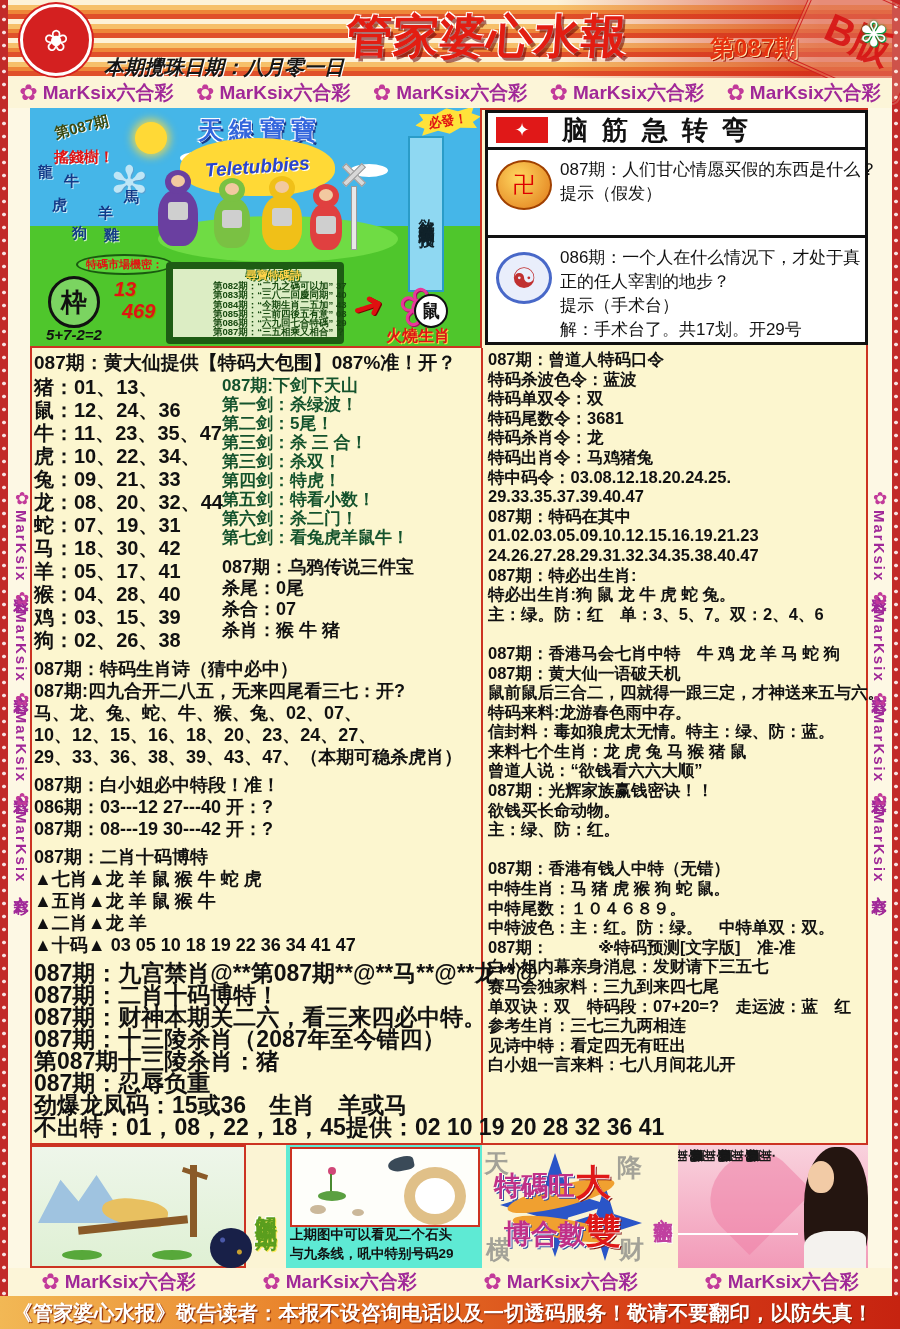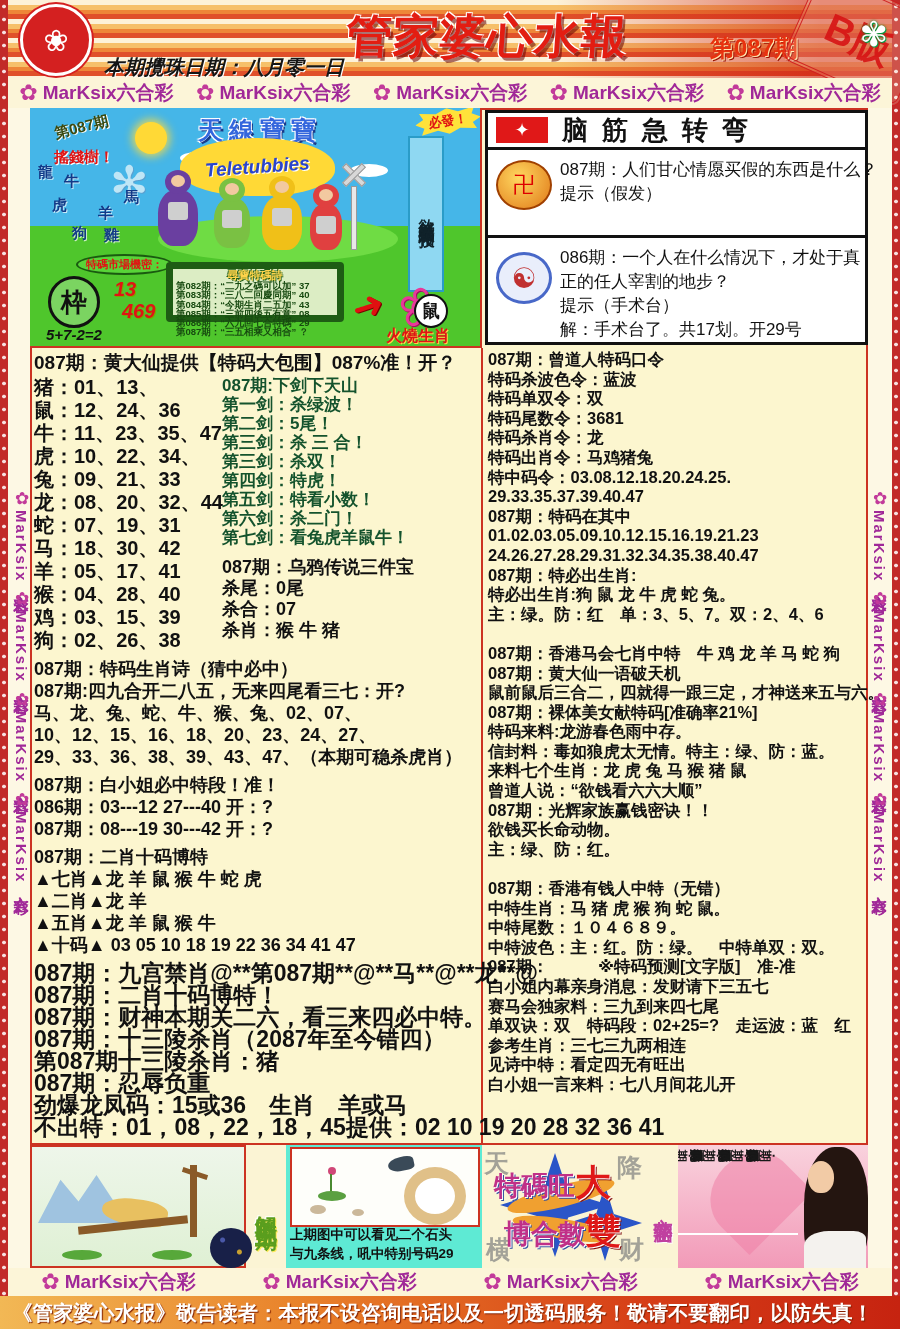--- a/index.html
+++ b/index.html
@@ -68,21 +68,21 @@
   .bluebanner{position:absolute;left:378px;top:28px;width:32px;height:152px;background:#8fd8f2;border:2px solid #2a9cc8;
     display:flex;align-items:center;justify-content:center;}
   .bluebanner span{writing-mode:vertical-rl;font-size:16px;font-weight:bold;color:#10222a;letter-spacing:2px;}
   .bubble{position:absolute;left:46px;top:146px;padding:1px 8px;border:2px solid #1a5a10;border-radius:50%;
     font-size:11px;font-weight:bold;color:#e01414;background:#58d438;white-space:nowrap;}
   .seal{position:absolute;left:18px;top:168px;width:46px;height:46px;border:3px solid #111;border-radius:50%;
     display:flex;align-items:center;justify-content:center;font-size:26px;font-weight:bold;color:#111;background:rgba(255,255,255,.25);}
   .n1{position:absolute;left:84px;top:170px;font-size:20px;font-weight:bold;font-style:italic;color:#e01414;text-shadow:1px 1px 0 #7a0;}
   .n2{position:absolute;left:92px;top:192px;font-size:20px;font-weight:bold;font-style:italic;color:#e01414;text-shadow:1px 1px 0 #7a0;}
   .formula{position:absolute;left:16px;top:218px;font-size:15px;font-weight:bold;font-style:italic;color:#111;}
-  .board{position:absolute;left:136px;top:154px;width:178px;height:60px;background:#dcedc4;border:7px solid #1e5c14;border-radius:4px;box-sizing:border-box;}
+  .board{position:absolute;left:136px;top:154px;width:178px;height:82px;background:#dcedc4;border:7px solid #1e5c14;border-radius:4px;box-sizing:border-box;padding-left:37px;}
   .btitle{text-align:center;font-size:11px;font-weight:bold;color:#ffd34a;text-shadow:1px 1px 0 #1e5c14,-1px -1px 0 #1e5c14;line-height:12px;}
   .brow{font-size:9.5px;line-height:9.3px;font-weight:bold;color:#174a10;white-space:nowrap;padding-left:3px;}
   .arrow{position:absolute;left:322px;top:176px;font-size:38px;font-weight:bold;color:#e01010;transform:rotate(-18deg);text-shadow:1px 1px 0 #7a0000;}
   .lotusflower{position:absolute;left:368px;top:168px;font-size:54px;color:#e8389a;text-shadow:1px 1px 0 #a01060;}
   .ratseal{position:absolute;left:384px;top:186px;width:30px;height:30px;border-radius:50%;background:#fff;border:2px solid #111;
     display:flex;align-items:center;justify-content:center;font-size:18px;font-weight:bold;color:#111;}
   .fire{position:absolute;left:356px;top:218px;font-size:16px;font-weight:bold;color:#e01414;text-shadow:1px 1px 0 #ffd34a;}
   
   .bt{position:absolute;left:485px;top:110px;width:383px;height:235px;background:#fff;border:3px solid #111;box-sizing:border-box;}
   .bt-title{height:34px;display:flex;align-items:center;gap:14px;padding-left:8px;border-bottom:3px solid #111;}
@@ -341,22 +341,22 @@
       <div class="ll">29、33、36、38、39、43、47、（本期可稳杀虎肖）</div>
     </div>
     <div class="blk">
       <div class="ll">087期：白小姐必中特段！准！</div>
       <div class="ll">086期：03---12  27---40  开：?</div>
       <div class="ll">087期：08---19  30---42  开：?</div>
     </div>
     <div class="blk">
       <div class="ll">087期：二肖十码博特</div>
       <div class="ll">▲七肖▲龙 羊 鼠 猴 牛 蛇 虎</div>
+      <div class="ll">▲五肖▲龙 羊 鼠 猴 牛</div>
       <div class="ll">▲二肖▲龙 羊</div>
-      <div class="ll">▲五肖▲龙 羊 鼠 猴 牛</div>
       <div class="ll">▲十码▲ 03 05 10 18 19 22 36 34 41 47</div>
     </div>
     <div class="blk">
       <div class="ml">087期：九宫禁肖@**第087期**@**马**@**龙**@</div>
       <div class="ml">087期：二肖十码博特！</div>
       <div class="ml">087期：财神本期关二六，看三来四必中特。</div>
       <div class="ml">087期：十三陵杀肖（2087年至今错四）</div>
       <div class="ml">第087期十三陵杀肖：猪</div>
       <div class="ml">087期：忍辱负重</div>
       <div class="ml">劲爆龙凤码：15或36　生肖　羊或马</div>
@@ -376,37 +376,36 @@
     <div class="rl">087期：特码在其中</div>
     <div class="rl">01.02.03.05.09.10.12.15.16.19.21.23</div>
     <div class="rl">24.26.27.28.29.31.32.34.35.38.40.47</div>
     <div class="rl">087期：特必出生肖:</div>
     <div class="rl">特必出生肖:狗 鼠 龙 牛 虎 蛇 兔。</div>
     <div class="rl">主：绿。防：红　单：3、5、7。双：2、4、6</div>
     <div class="rl"></div>
     <div class="rl">087期：香港马会七肖中特　牛 鸡 龙 羊 马 蛇 狗</div>
     <div class="rl">087期：黄大仙一语破天机</div>
     <div class="rl">鼠前鼠后三合二，四就得一跟三定，才神送来五与六。</div>
-    <div class="rl">087期：裸体美女献特码[准确率21%]</div>
     <div class="rl">特码来料:龙游春色雨中存。</div>
     <div class="rl">信封料：毒如狼虎太无情。特主：绿、防：蓝。</div>
     <div class="rl">来料七个生肖：龙 虎 兔 马 猴 猪 鼠</div>
     <div class="rl">曾道人说：“欲钱看六六大顺”</div>
     <div class="rl">087期：光辉家族赢钱密诀！！</div>
     <div class="rl">欲钱买长命动物。</div>
     <div class="rl">主：绿、防：红。</div>
     <div class="rl"></div>
     <div class="rl">087期：香港有钱人中特（无错）</div>
     <div class="rl">中特生肖：马 猪 虎 猴 狗 蛇 鼠。</div>
     <div class="rl">中特尾数：１０４６８９。</div>
     <div class="rl">中特波色：主：红。防：绿。　中特单双：双。</div>
     <div class="rl">087期：　　　※特码预测[文字版]　准-准</div>
     <div class="rl">白小姐内幕亲身消息：发财请下三五七</div>
     <div class="rl">赛马会独家料：三九到来四七尾</div>
-    <div class="rl">单双诀：双　特码段：02+25=?　走运波：蓝　红</div>
+    <div class="rl">单双诀：双　特码段：07+20=?　走运波：蓝　红</div>
     <div class="rl">参考生肖：三七三九两相连</div>
     <div class="rl">见诗中特：看定四无有旺出</div>
     <div class="rl">白小姐一言来料：七八月间花儿开</div>
   </div>
 
   <div class="hline"></div>
 
   <div class="bpanel paint">
     <div class="mtn"></div>
     <div class="horse"></div>

